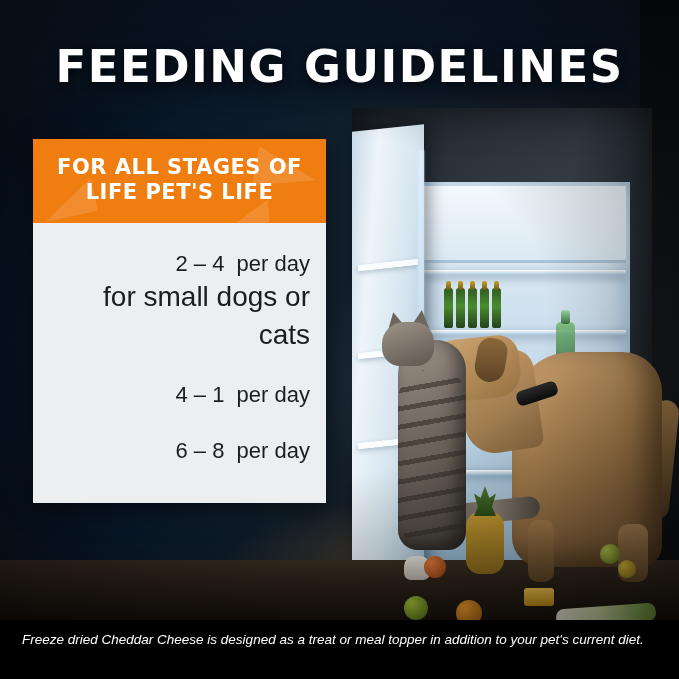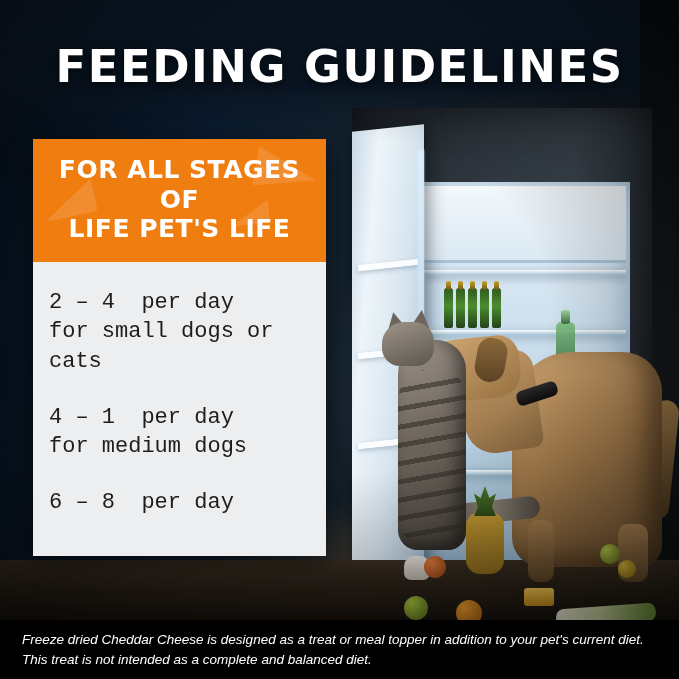--- a/index.html
+++ b/index.html
@@ -346,54 +346,53 @@
     width: 293px;
     background: #eceef0;
     box-shadow: 0 6px 22px rgba(0,0,0,0.5);
   }
   .card-header {
     background: #ef7d10;
     color: #ffffff;
     padding: 16px 18px 18px 18px;
     text-align: center;
     font-weight: bold;
-    font-size: 25px;
+    font-size: 21px;
     line-height: 1.18;
     letter-spacing: 0.5px;
     position: relative;
     overflow: hidden;
     font-family: "DejaVu Sans", sans-serif;
   }
   .card-header .hdr-text { position: relative; z-index: 2; }
   .hdr-cheese {
     position: absolute;
     z-index: 1;
     background: rgba(255,255,255,0.13);
     border-radius: 4px;
   }
   .hc1 { left: 8px;   top: 44px;  width: 54px; height: 34px; transform: rotate(-12deg); clip-path: polygon(0 100%, 100% 0, 100% 100%); }
   .hc2 { left: 222px; top: 12px;  width: 62px; height: 40px; transform: rotate(10deg);  clip-path: polygon(0 0, 100% 60%, 0 100%); }
   .hc3 { left: 196px; top: 60px;  width: 40px; height: 26px; transform: rotate(-6deg);  clip-path: polygon(0 100%, 100% 10%, 100% 100%); }
 
   .card-body {
     background: #eceef0;
     padding: 26px 16px 30px 16px;
-    text-align: left;
+    text-align: right;
     color: #1d1d1d;
-    font-family: Liberation Mono, monospace;
   }
   .guideline { margin: 0 0 26px 0; }
   .guideline:last-child { margin-bottom: 8px; }
   .guideline .amount {
     font-size: 22px;
     line-height: 1.35;
     white-space: pre;
   }
   .guideline .who {
-    font-size: 22px;
+    font-size: 28px;
     line-height: 1.35;
   }
 
   
   .footer {
     position: absolute;
     left: 0; right: 0; bottom: 0;
     height: 59px;
     background: #000000;
     color: #ffffff;
@@ -484,28 +483,26 @@
     </div>
     <div class="card-body">
 
       <div class="guideline">
         <div class="amount">2 – 4  per day</div>
         <div class="who">for small dogs or cats</div>
       </div>
 
       <div class="guideline">
         <div class="amount">4 – 1  per day</div>
-        <div class="who">for medium dogs</div>
       </div>
 
       <div class="guideline">
         <div class="amount">6 – 8  per day</div>
       </div>
 
     </div>
   </div>
 
   <div class="footer">
     <p>Freeze dried Cheddar Cheese is designed as a treat or meal topper in addition to your pet's current diet.</p>
-    <p>This treat is not intended as a complete and balanced diet.</p>
   </div>
 
 </div>
 
 </body></html>

